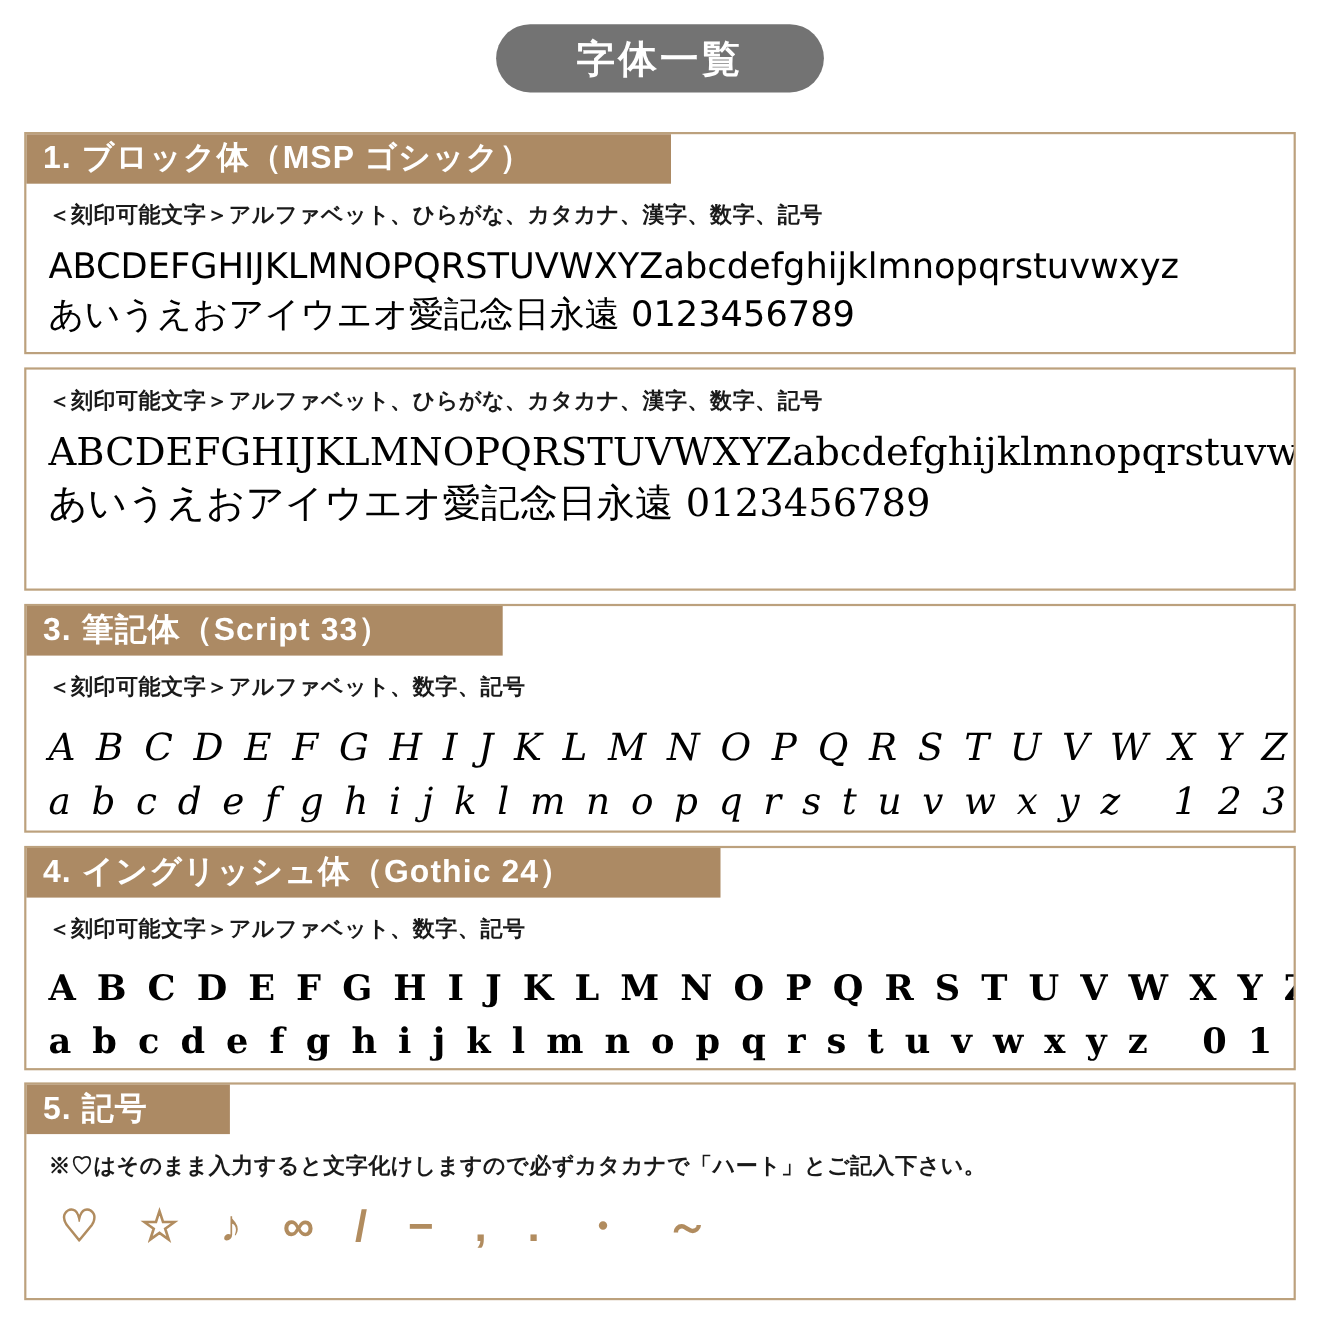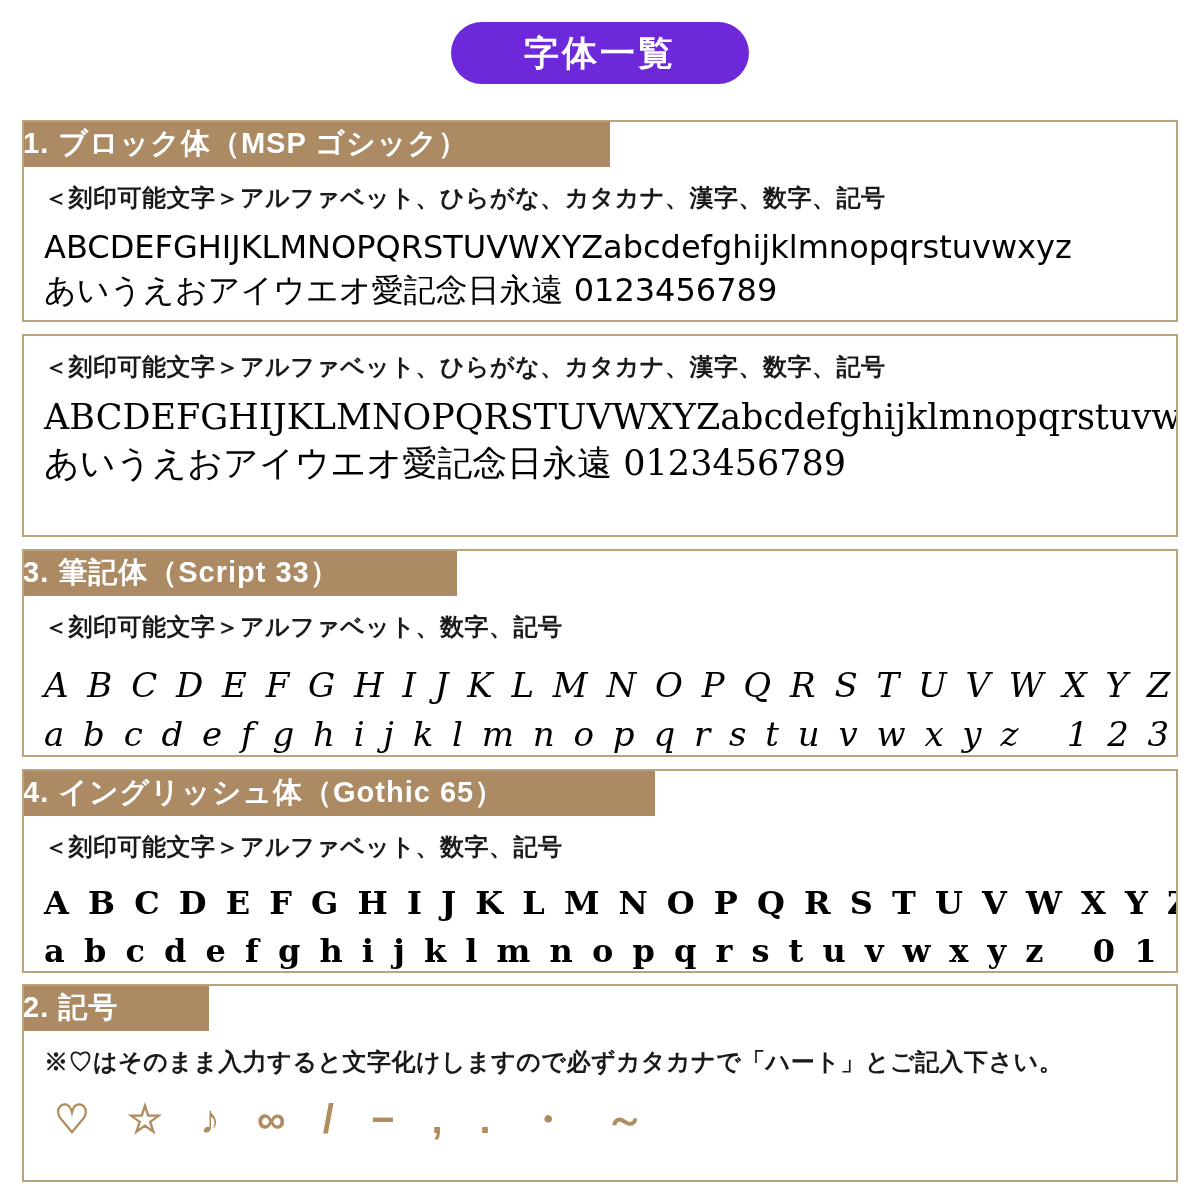--- a/index.html
+++ b/index.html
@@ -11,21 +11,21 @@
     background: #ffffff;
     overflow: hidden;
     font-family: "Liberation Sans", sans-serif;
   }
 
   
   .title-pill {
     width: 298px;
     height: 62px;
     margin: 22px auto 0 auto;
-    background: #6d28d9;
+    background: #737373;
     border-radius: 32px;
     display: flex;
     align-items: center;
     justify-content: center;
   }
   .title-pill span {
     color: #ffffff;
     font-size: 35px;
     font-weight: bold;
     letter-spacing: 3px;
@@ -44,39 +44,40 @@
   .box-3 { height: 208px; }
   .box-4 { height: 204px; margin-bottom: 11px; }
   .box-5 { height: 198px; }
 
   
   .band {
     height: 46px;
     background: #ac8a64;
     display: flex;
     align-items: center;
+    padding-left: 16px;
     margin: -1px 0 0 -1px;
   }
   .band span {
     color: #ffffff;
     font-size: 29px;
     font-weight: bold;
     letter-spacing: 1px;
     white-space: nowrap;
   }
   .band-1 { width: 587px; }
   .band-2 { width: 434px; }
   .band-3 { width: 434px; }
   .band-4 { width: 632px; }
   .band-5 { width: 186px; }
 
   
   .charset, .note {
     margin: 15px 0 0 20px;
-    font-size: 24px;
+    font-size: 20px;
     font-weight: bold;
     color: #1a1a1a;
     letter-spacing: 0.5px;
     white-space: nowrap;
   }
 
   
   .sample {
     color: #000000;
     margin-left: 20px;
@@ -149,28 +150,28 @@
     <div class="band band-3">
       <span>3. 筆記体（Script 33）</span>
     </div>
     <div class="charset">＜刻印可能文字＞アルファベット、数字、記号</div>
     <div class="sample script first">A B C D E F G H I J K L M N O P Q R S T U V W X Y Z</div>
     <div class="sample script">a b c d e f g h i j k l m n o p q r s t u v w x y z   1 2 3 4 5 6 7 8 9</div>
   </section>
 
   <section class="box box-4">
     <div class="band band-4">
-      <span>4. イングリッシュ体（Gothic 65）</span>
+      <span>4. イングリッシュ体（Gothic 24）</span>
     </div>
     <div class="charset">＜刻印可能文字＞アルファベット、数字、記号</div>
     <div class="sample blackletter first">A B C D E F G H I J K L M N O P Q R S T U V W X Y Z</div>
     <div class="sample blackletter">a b c d e f g h i j k l m n o p q r s t u v w x y z   0 1 2 3 4 5 6 7 8 9</div>
   </section>
 
   <section class="box box-5">
     <div class="band band-5">
-      <span>2. 記号</span>
+      <span>5. 記号</span>
     </div>
     <div class="note">※♡はそのまま入力すると文字化けしますので必ずカタカナで「ハート」とご記入下さい。</div>
     <div class="symbols">♡ ☆ ♪ ∞ / − , . ・ ～</div>
   </section>
 
 </div>
 
 </body></html>

